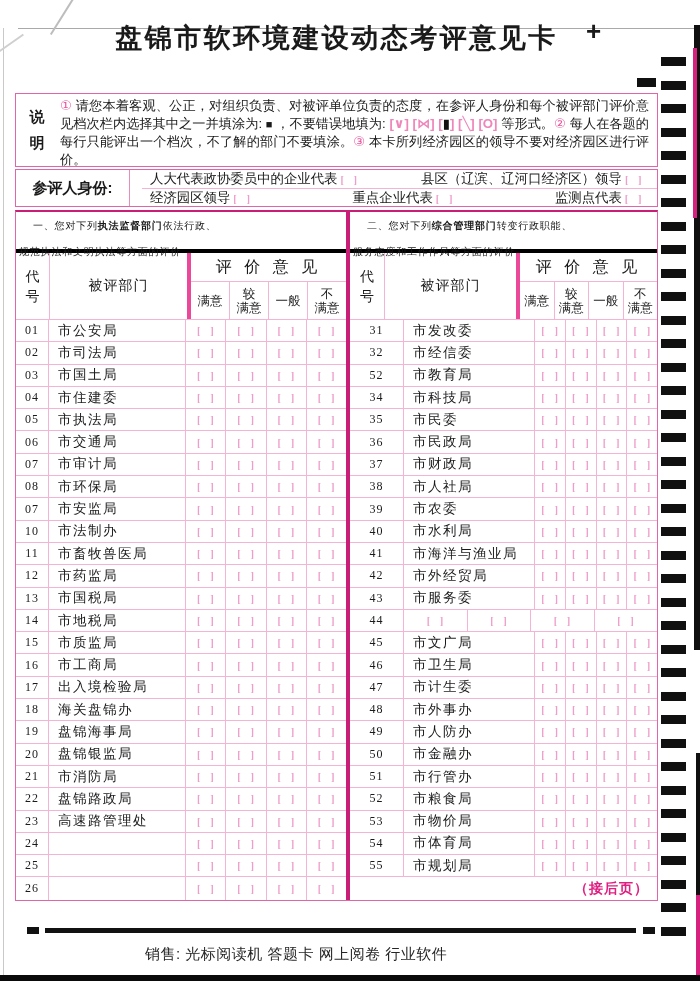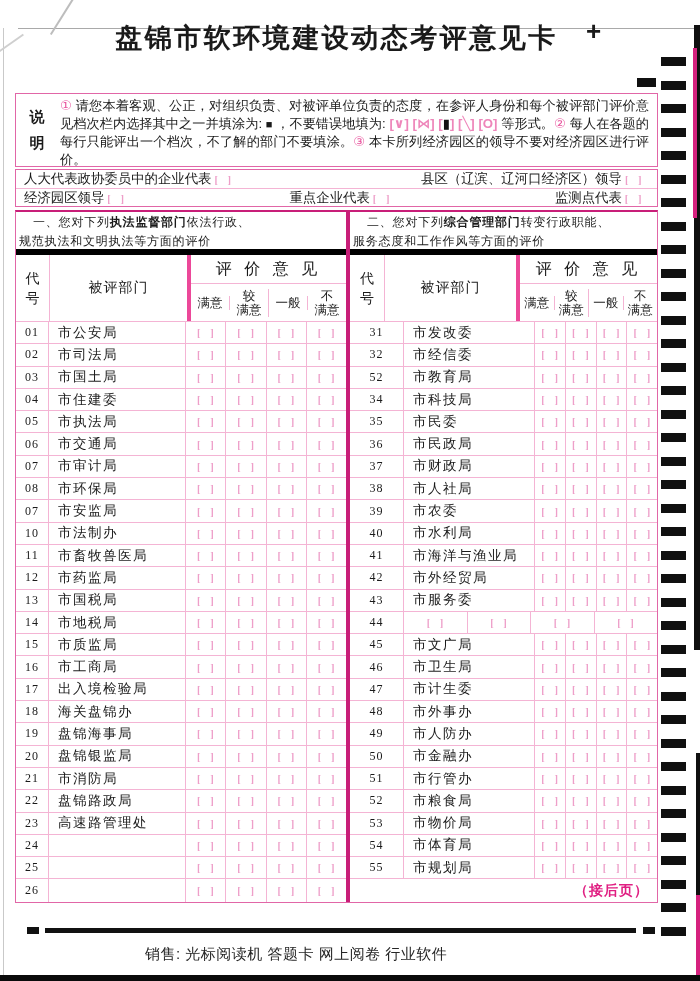--- a/index.html
+++ b/index.html
@@ -34,48 +34,48 @@
   .instr-text{flex:1;padding:3px 8px 0 2px;font-size:13.2px;line-height:17.6px;text-align:justify;}
   .pnum{color:#e8559e;}
   .cmark{font-size:11px;}
   .wmark{color:#ee86ba;font-weight:bold;}
   .wbar{color:#111;}
 
   
   .ident{margin-top:2px;height:38px;display:flex;}
   .ident-label{width:113px;display:flex;align-items:center;justify-content:center;
     font-weight:bold;font-size:15px;border-right:1.4px solid #ea8cbb;}
-  .ident-opts{flex:1;display:flex;flex-direction:column;}
+  .ident-opts{flex:1;display:flex;flex-direction:column;margin-left:12px;}
   .ident-row{flex:1;display:flex;align-items:center;justify-content:space-between;
     padding:0 12px 0 8px;font-size:13.4px;}
   .ident-row.first{border-bottom:1px solid #f4b4d4;}
   .opt{white-space:nowrap;}
   .bk{font-family:"Liberation Serif","DejaVu Serif",serif;font-weight:bold;
     color:#ee9fc9;font-size:10.5px;letter-spacing:3.5px;margin-left:3px;}
 
   
   .tables{margin-top:3px;display:flex;border:1.6px solid #e166a7;border-top:2.6px solid #c81e78;box-sizing:border-box;}
   .otable{background:#fff;}
   .otable.left{width:330px;}
   .otable.right{flex:1;}
   .vdivider{width:4px;background:#c81e78;}
-  .sec-head{height:36px;border-bottom:6px solid #000000;font-size:12px;line-height:19px;
+  .sec-head{height:36px;border-bottom:4px solid #000000;font-size:10px;line-height:26px;
     padding:1px 3px 0 3px;letter-spacing:0.8px;white-space:pre-line;text-indent:14px;box-sizing:content-box;}
   .sec-head b{letter-spacing:0.8px;}
   .thead{display:flex;height:66px;border-bottom:1px solid #f4b4d4;}
   .th-code{width:33px;border-right:1px solid #f4b4d4;display:flex;align-items:center;justify-content:center;
     font-size:14px;white-space:pre-line;line-height:20px;text-align:center;}
   .otable.right .th-code{width:34px;}
   .th-dept{width:137px;border-right:4px solid #ec4899;display:flex;align-items:center;justify-content:center;
     font-size:14px;letter-spacing:1px;}
   .otable.right .th-dept{width:131px;}
   .th-op{flex:1;display:flex;flex-direction:column;}
   .th-op-title{height:28px;border-bottom:1px solid #f4b4d4;display:flex;align-items:center;justify-content:center;
     font-size:16px;letter-spacing:4px;}
-  .th-op-cols{flex:1;display:flex;align-items:center;}
+  .th-op-cols{flex:1;display:flex;}
   .th-op-col{flex:1;border-right:1px solid #f4b4d4;display:flex;align-items:center;justify-content:center;
     font-size:12.5px;line-height:14px;white-space:pre-line;text-align:center;}
   .th-op-col:last-child{border-right:none;}
 
   .trow{display:flex;height:22.31px;border-bottom:1px solid #f4b4d4;box-sizing:border-box;}
   .trow:last-child{border-bottom:none;}
   .td{display:flex;align-items:center;box-sizing:border-box;}
   .td-code{width:33px;justify-content:center;border-right:1px solid #f4b4d4;
     font-family:"Liberation Serif","DejaVu Serif",serif;font-size:12px;letter-spacing:1px;}
   .otable.right .td-code{width:54px;}
@@ -117,20 +117,21 @@
 
   <div class="card">
 
     <div class="box instr">
       <div class="instr-label">说
 明</div>
       <div class="instr-text"><span class="pnum">①</span><span> 请您本着客观、公正，对组织负责、对被评单位负责的态度，在参评人身份和每个被评部门评价意见档次栏内选择其中之一并填涂为: </span><span class="cmark">■</span><span> ，不要错误地填为: </span><span class="wmark">[∨] [⋈] [</span><span class="wbar">▮</span><span class="wmark">] [╲] [O] </span><span>等形式。</span><span class="pnum">②</span><span> 每人在各题的每行只能评出一个档次，不了解的部门不要填涂。</span><span class="pnum">③</span><span> 本卡所列经济园区的领导不要对经济园区进行评价。</span></div>
     </div>
 
     <div class="box ident">
+      <div class="ident-label">参评人身份:</div>
       <div class="ident-opts">
         <div class="ident-row first">
           <span class="opt"><span>人大代表政协委员中的企业代表</span><span class="bk">[ ]</span></span>
           <span class="opt"><span>县区（辽滨、辽河口经济区）领导</span><span class="bk">[ ]</span></span>
         </div>
         <div class="ident-row">
           <span class="opt"><span>经济园区领导</span><span class="bk">[ ]</span></span>
           <span class="opt"><span>重点企业代表</span><span class="bk">[ ]</span></span>
           <span class="opt"><span>监测点代表</span><span class="bk">[ ]</span></span>
         </div>

